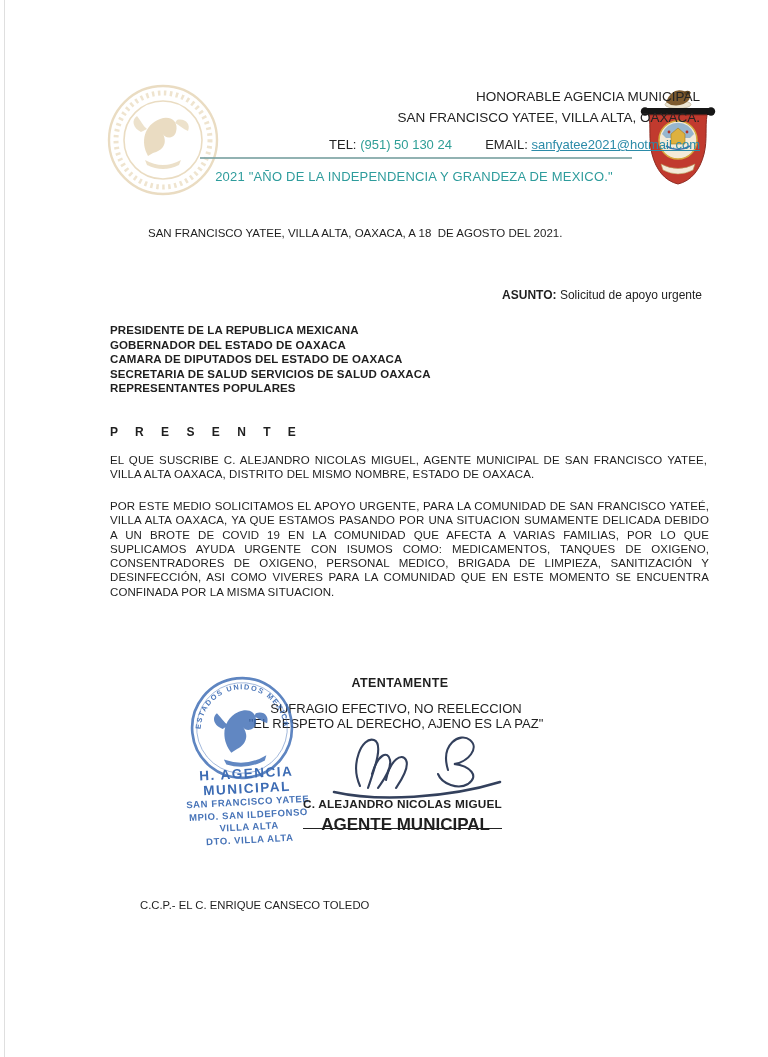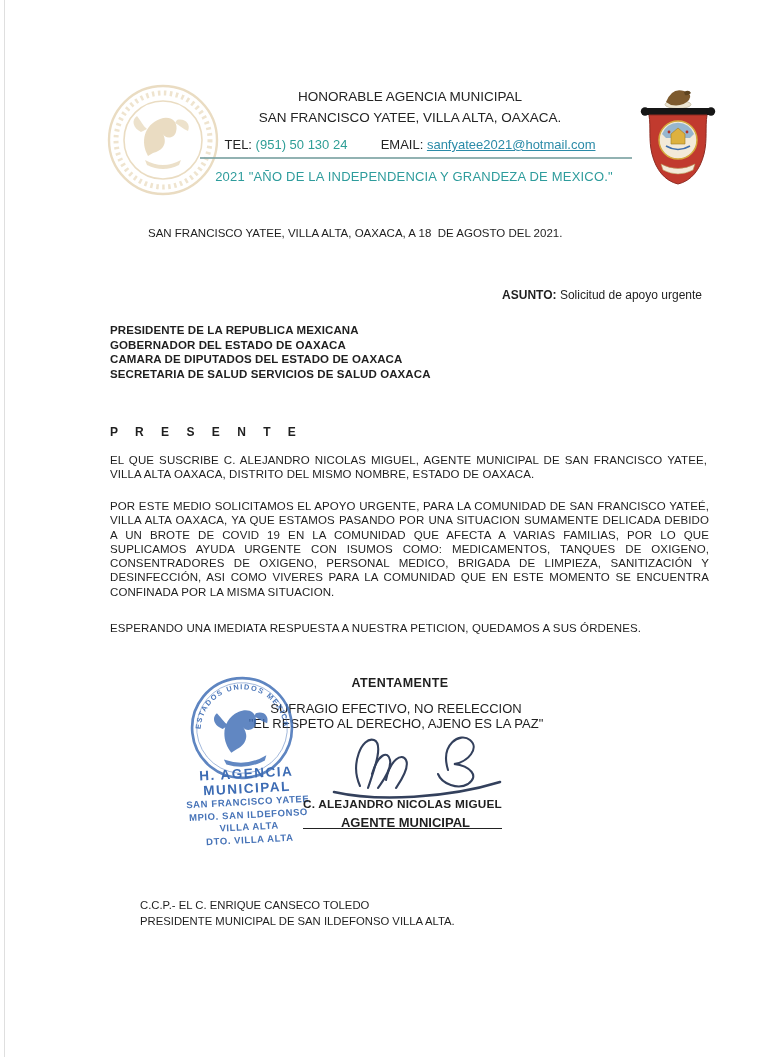--- a/index.html
+++ b/index.html
@@ -8,21 +8,21 @@
     width:768px;height:1057px;
     margin:0 auto;
     background:#ffffff;
     font-family:"Liberation Sans","DejaVu Sans",sans-serif;
     color:#1f1f1f;
     overflow:hidden;
   }
   .scan-edge{position:absolute;left:4px;top:0;bottom:0;width:1px;background:#c4c4c4;opacity:.55;}
 
   
-  .header-block{position:absolute;top:86px;left:120px;width:580px;text-align:center;line-height:21px;font-size:13.5px;color:#242424;}
+  .header-block{position:absolute;top:86px;left:120px;width:580px;text-align:right;line-height:21px;font-size:13.5px;color:#242424;}
   .header-contact{font-size:13px;margin-top:6px;}
   .tel-value{color:#2E9E96;}
   .email-value{color:#2B8BA8;text-decoration:underline;}
   .contact-gap{display:inline-block;width:26px;}
   .header-rule{position:absolute;top:157px;left:200px;width:432px;height:2px;background:#7fa5a5;opacity:.85;}
   .motto{position:absolute;top:169px;left:84px;width:660px;text-align:center;font-size:13px;color:#2E9C9C;letter-spacing:.2px;}
 
   
   .watermark-seal{position:absolute;left:103px;top:80px;width:120px;height:120px;opacity:.9;}
   .crest{position:absolute;left:638px;top:82px;width:80px;height:110px;}
@@ -42,21 +42,21 @@
 
   
   .atentamente{position:absolute;top:676px;left:110px;width:580px;text-align:center;font-size:12.5px;font-weight:600;letter-spacing:.4px;}
   .sufragio{position:absolute;top:701px;left:110px;width:572px;text-align:center;font-size:13px;line-height:15px;}
 
   .stamp-text{position:absolute;top:766px;left:164px;width:168px;text-align:center;color:#3D6CB4;transform:rotate(-3deg);line-height:13px;}
   .stamp-text .big{font-size:13.5px;font-weight:bold;letter-spacing:1.5px;line-height:15px;}
   .stamp-text .small{font-size:9.5px;font-weight:600;letter-spacing:.6px;line-height:12.6px;opacity:.95;}
 
   .sig-name{position:absolute;top:797px;left:303px;font-size:11.8px;font-weight:bold;letter-spacing:.2px;border-bottom:1.6px solid #222;padding-bottom:17px;}
-  .sig-title{position:absolute;top:815px;left:303px;width:205px;text-align:center;font-size:13px;font-weight:bold;text-decoration:underline;}
+  .sig-title{position:absolute;top:815px;left:303px;width:205px;text-align:center;font-size:17px;font-weight:bold;}
 
   .ccp{position:absolute;top:898px;left:140px;font-size:11.3px;line-height:15.5px;}
 </style>
 </head>
 <body>
 
 <div class="page">
   <div class="scan-edge"></div>
 
   <svg class="watermark-seal" viewBox="0 0 120 120" aria-hidden="true">
@@ -109,27 +109,27 @@
 
   <div class="subject">
     <span class="lbl">ASUNTO:</span><span> Solicitud de apoyo urgente</span>
   </div>
 
   <div class="recipients">
     <div>PRESIDENTE DE LA REPUBLICA MEXICANA</div>
     <div>GOBERNADOR DEL ESTADO DE OAXACA</div>
     <div>CAMARA DE DIPUTADOS DEL ESTADO DE OAXACA</div>
     <div>SECRETARIA DE SALUD SERVICIOS DE SALUD OAXACA</div>
+    <div>REPRESENTANTES POPULARES</div>
   </div>
 
   <div class="presente">P R E S E N T E</div>
 
   <div class="para p1">EL QUE SUSCRIBE C. ALEJANDRO NICOLAS MIGUEL, AGENTE MUNICIPAL DE SAN FRANCISCO YATEE, VILLA ALTA OAXACA, DISTRITO DEL MISMO NOMBRE, ESTADO DE OAXACA.</div>
   <div class="para p2">POR ESTE MEDIO SOLICITAMOS EL APOYO URGENTE, PARA LA COMUNIDAD DE SAN FRANCISCO YATEÉ, VILLA ALTA OAXACA, YA QUE ESTAMOS PASANDO POR UNA SITUACION SUMAMENTE DELICADA DEBIDO A UN BROTE DE COVID 19 EN LA COMUNIDAD QUE AFECTA A VARIAS FAMILIAS, POR LO QUE SUPLICAMOS AYUDA URGENTE CON ISUMOS COMO: MEDICAMENTOS, TANQUES DE OXIGENO, CONSENTRADORES DE OXIGENO, PERSONAL MEDICO, BRIGADA DE LIMPIEZA, SANITIZACIÓN Y DESINFECCIÓN, ASI COMO VIVERES PARA LA COMUNIDAD QUE EN ESTE MOMENTO SE ENCUENTRA CONFINADA POR LA MISMA SITUACION.</div>
-  <div class="para p3">ESPERANDO UNA IMEDIATA RESPUESTA A NUESTRA PETICION, QUEDAMOS A SUS ÓRDENES.</div>
 
   <div class="atentamente">ATENTAMENTE</div>
   <div class="sufragio">
     <div>SUFRAGIO EFECTIVO, NO REELECCION</div>
     <div>"EL RESPETO AL DERECHO, AJENO ES LA PAZ"</div>
   </div>
 
   <svg class="stamp-eagle" viewBox="0 0 110 110" aria-hidden="true">
     <g stroke="#3D6CB4" fill="none">
       <circle cx="55" cy="55" r="49" stroke-width="2.6" opacity=".9"></circle>
@@ -166,15 +166,14 @@
       <path d="M122,46 C114,20 134,8 144,16 C154,24 142,38 128,40 C144,42 154,52 142,60 C132,66 116,60 112,50"></path>
       <path d="M8,68 C52,78 122,74 174,58" stroke-width="2.6"></path>
     </g>
   </svg>
 
   <div class="sig-name">C. ALEJANDRO NICOLAS MIGUEL</div>
   <div class="sig-title">AGENTE MUNICIPAL</div>
 
   <div class="ccp">
     <div>C.C.P.- EL C. ENRIQUE CANSECO TOLEDO</div>
-    <div>PRESIDENTE MUNICIPAL DE SAN ILDEFONSO VILLA ALTA.</div>
   </div>
 </div>
 
 </body></html>

